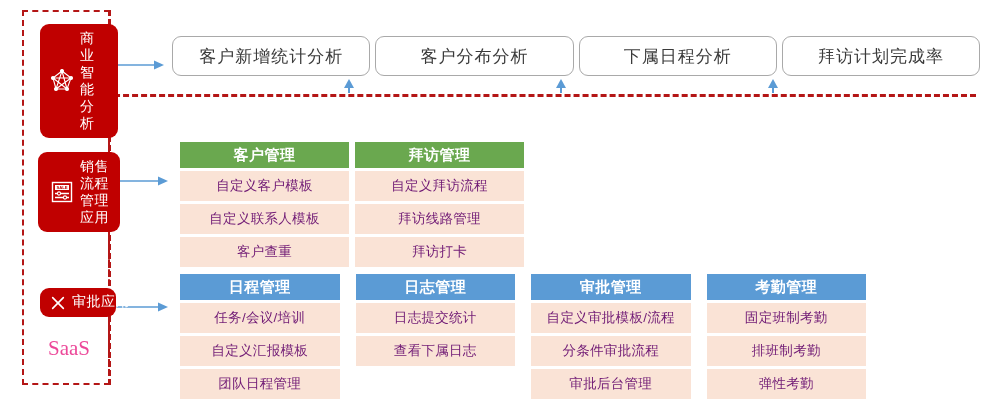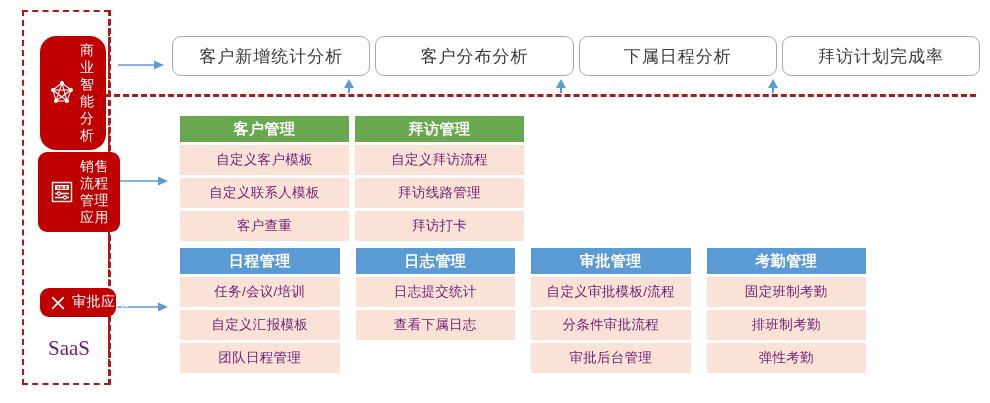--- a/index.html
+++ b/index.html
@@ -62,35 +62,35 @@
     font-weight: normal;
     white-space: pre-line;
     letter-spacing: 0.5px;
   }
   .badge-icon {
     flex: 0 0 auto;
     width: 24px;
     height: 24px;
     display: block;
   }
-  .badge-bi   { left: 40px;  top: 36px;  width: 66px; border-radius: 16px; }
+  .badge-bi   { left: 40px;  top: 24px;  width: 78px; }
   .badge-sale { left: 38px;  top: 152px; width: 82px; padding-left: 12px; }
   .badge-appr { left: 40px;  top: 288px; width: 76px; }
   .badge-appr .badge-text { white-space: nowrap; font-family: Liberation Mono, monospace; }
   .badge-appr .badge-icon { width: 16px; height: 16px; }
 
   .saas-label {
     position: absolute;
     left: 34px;
     top: 336px;
     width: 70px;
     text-align: center;
     font-family: "Liberation Serif", "DejaVu Serif", serif;
     font-size: 21px;
-    color: #701a75;
+    color: #ec4899;
   }
 
   
   .connector {
     position: absolute;
     z-index: 4;
   }
 
   
   .top-row {
@@ -153,20 +153,21 @@
   }
   .col-head {
     height: 26px;
     display: flex;
     align-items: center;
     justify-content: center;
     color: #ffffff;
     font-size: 15px;
     font-weight: bold;
     letter-spacing: 0.5px;
+    margin-top: 26px;
   }
   .col-green .col-head { background: #6aa84f; }
   .col-blue  .col-head { background: #5b9bd5; }
   .cell {
     height: 30px;
     background: #fae3d6;
     display: flex;
     align-items: center;
     justify-content: center;
     font-size: 13.5px;

